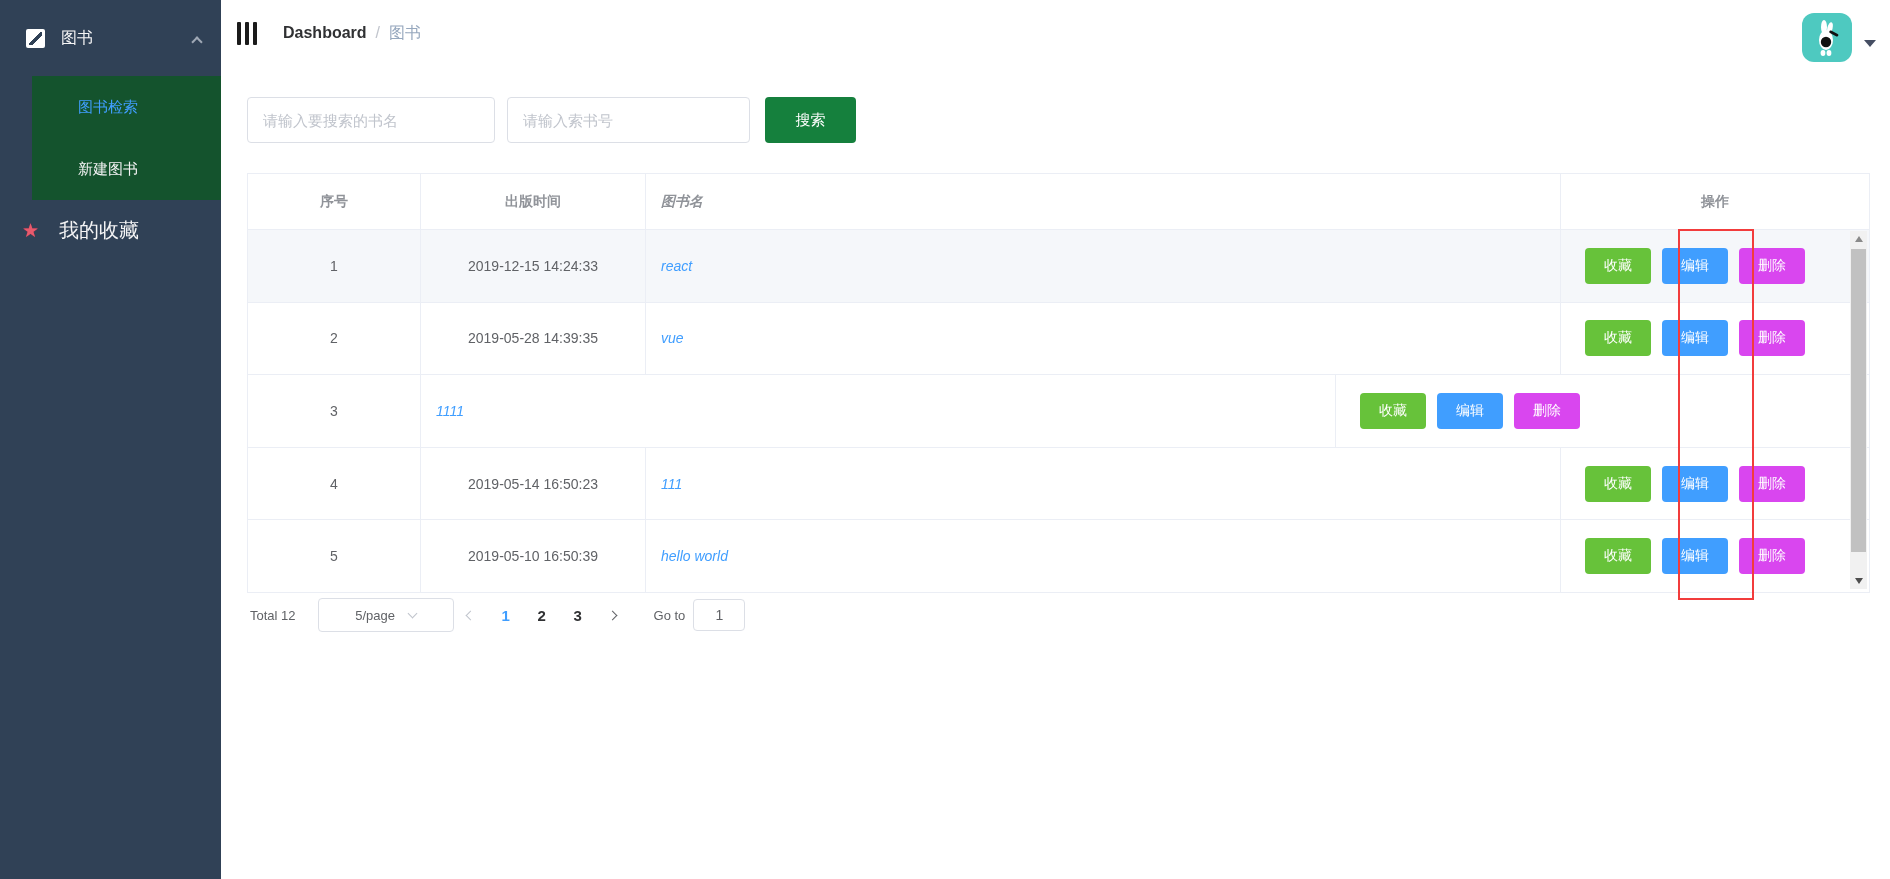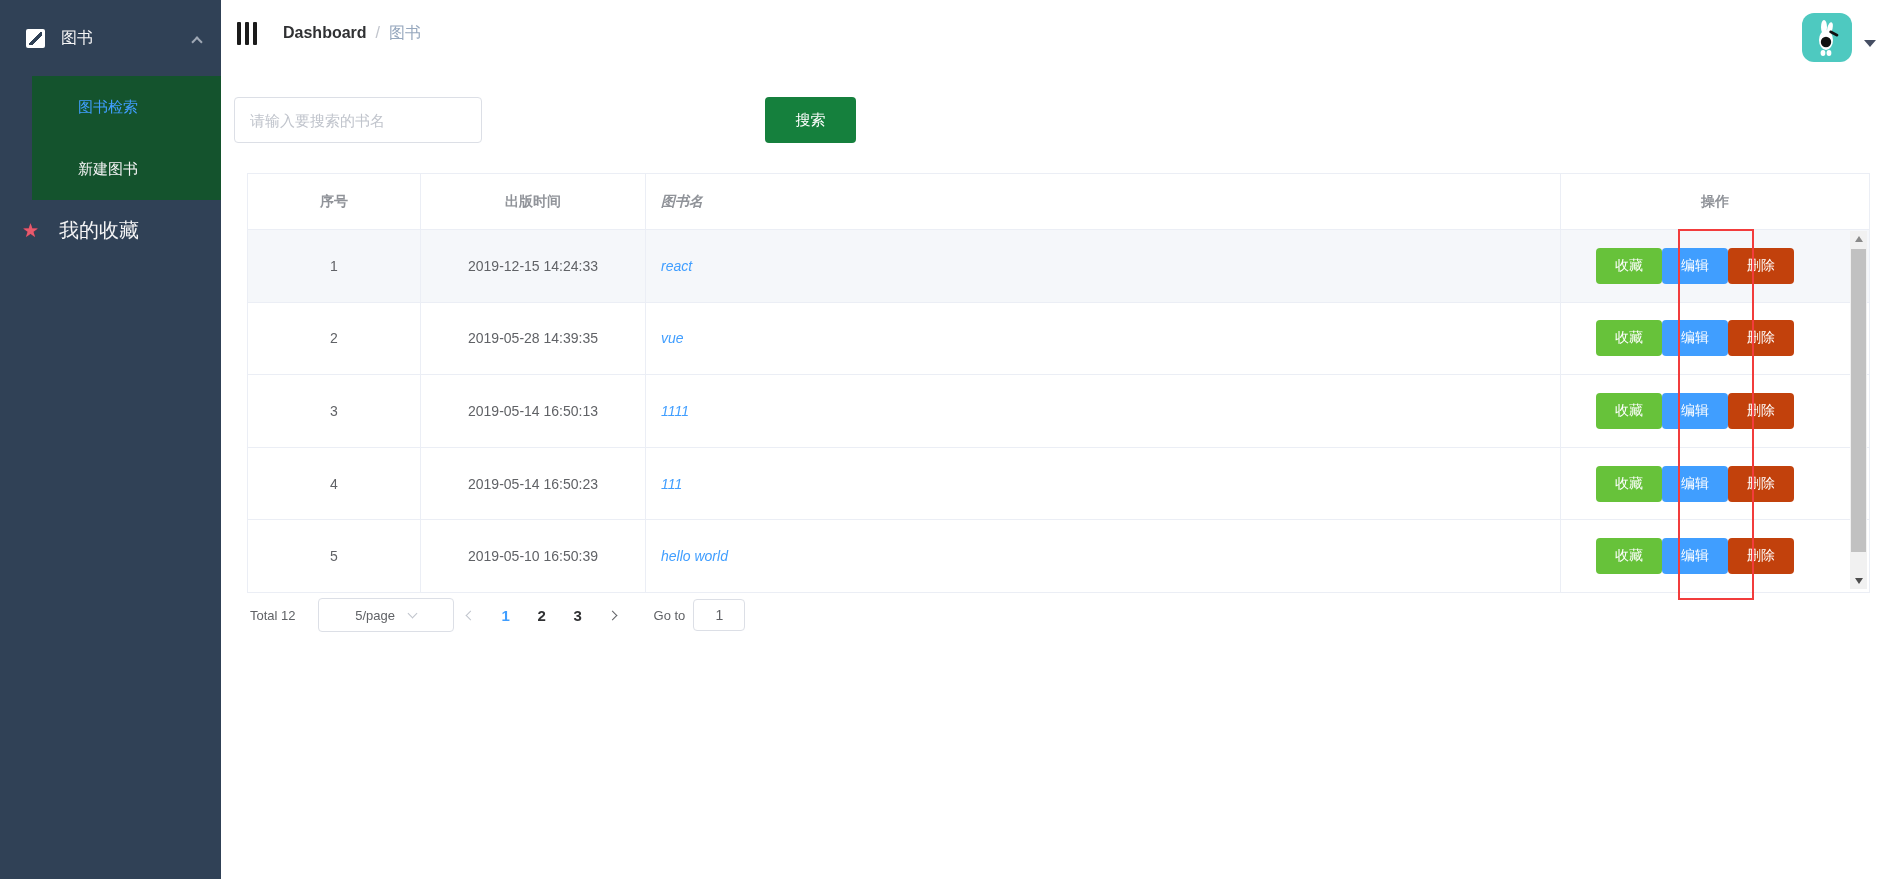--- a/index.html
+++ b/index.html
@@ -38,44 +38,44 @@
     background:#4ec9c0; cursor:pointer; display:flex; align-items:center; justify-content:center; overflow:hidden; }
   .caret-down { position:absolute; right:14px; top:40px; width:0; height:0;
     border-left:6px solid transparent; border-right:6px solid transparent; border-top:7px solid #454e63; cursor:pointer; }
 
   
   .main { position:absolute; left:221px; top:66px; width:1669px; height:813px; background:#fff; }
   .inp { position:absolute; top:31px; height:46px; border:1px solid #dcdfe6; border-radius:4px;
     font-size:15px; color:#606266; padding:0 15px; outline:none; background:#fff;
     font-family:"Liberation Sans","DejaVu Sans",sans-serif; }
   .inp::placeholder { color:#c0c4cc; }
-  .inp-name { left:13px; width:248px; }
+  .inp-name { left:26px; width:248px; }
   .inp-code { left:286px; width:243px; }
   .btn-search { position:absolute; left:544px; top:31px; width:91px; height:46px; background:#15803d;
     color:#fff; font-size:15px; border:none; border-radius:4px; cursor:pointer; }
 
   
   .tbl { position:absolute; left:26px; top:107px; width:1623px; height:420px;
     border:1px solid #ebeef5; font-size:14px; }
   .thead { display:flex; height:56px; border-bottom:1px solid #ebeef5; color:#909399; font-weight:bold; }
   .tr { display:flex; height:72.6px; border-bottom:1px solid #ebeef5; color:#606266; background:#fff; }
   .tr:last-child { border-bottom:none; }
   .tr.hovered { background:#f5f7fa; }
   .td,.th { display:flex; align-items:center; justify-content:center; border-right:1px solid #ebeef5; }
   .c1 { width:173px; }
   .c2 { width:225px; }
   .c3 { width:915px; justify-content:flex-start; padding-left:15px;font-style:italic; }
   .c4 { width:308px; border-right:none; }
   .link { color:#409EFF; cursor:pointer; }
-  .acts { display:flex; gap:0; align-items:center; padding-right:40px; }
+  .acts { display:flex; gap:11px; align-items:center; padding-right:40px; }
   .abtn { height:36px; border:none; border-radius:4px; color:#fff; font-size:14px; padding:0 19px; cursor:pointer;
     font-family:"Liberation Sans","DejaVu Sans",sans-serif; }
   .abtn.fav { background:#67C23A; }
   .abtn.edit { background:#409EFF; }
-  .abtn.del { background:#c2410c; }
+  .abtn.del { background:#d946ef; }
 
   
   .vscroll { position:absolute; right:2px; top:57px; width:17px; height:358px; background:#f1f1f1; }
   .sb-btn { position:absolute; left:0; width:17px; height:16px; display:flex; align-items:center; justify-content:center; cursor:pointer; }
   .sb-up { top:0; } .sb-down { bottom:0; }
   .tri-up { width:0; height:0; border-left:4px solid transparent; border-right:4px solid transparent; border-bottom:6px solid #8a8a8a; }
   .tri-dn { width:0; height:0; border-left:4px solid transparent; border-right:4px solid transparent; border-top:6px solid #4e4e4e; }
   .sb-thumb { position:absolute; left:1px; right:1px; top:18px; height:303px; background:#c1c1c1; cursor:grab; }
 
   
@@ -146,20 +146,21 @@
         <ellipse cx="11" cy="33" rx="2.4" ry="3" fill="#fff"></ellipse>
         <ellipse cx="17" cy="33" rx="2.4" ry="3" fill="#fff"></ellipse>
       </svg>
     </div>
     <span class="caret-down"></span>
   </header>
 
   <main class="main">
 
     <input class="inp inp-name" placeholder="请输入要搜索的书名" style="">
+    <input class="inp inp-code" placeholder="请输入索书号" style="">
     <button class="btn-search">搜索</button>
 
     <div class="tbl">
       <div class="thead">
         <div class="th c1">序号</div>
         <div class="th c2">出版时间</div>
         <div class="th c3">图书名</div>
         <div class="th c4">操作</div>
       </div>
 
@@ -188,21 +189,20 @@
           <div class="acts">
             <button class="abtn fav">收藏</button>
             <button class="abtn edit">编辑</button>
             <button class="abtn del">删除</button>
           </div>
         </div>
       </div>
 
       <div class="tr">
         <div class="td c1">3</div>
-        <div class="td c2">2019-05-14 16:50:13</div>
         <div class="td c3">
             <span class="link">1111</span>
           </div>
         <div class="td c4">
           <div class="acts">
             <button class="abtn fav">收藏</button>
             <button class="abtn edit">编辑</button>
             <button class="abtn del">删除</button>
           </div>
         </div>

